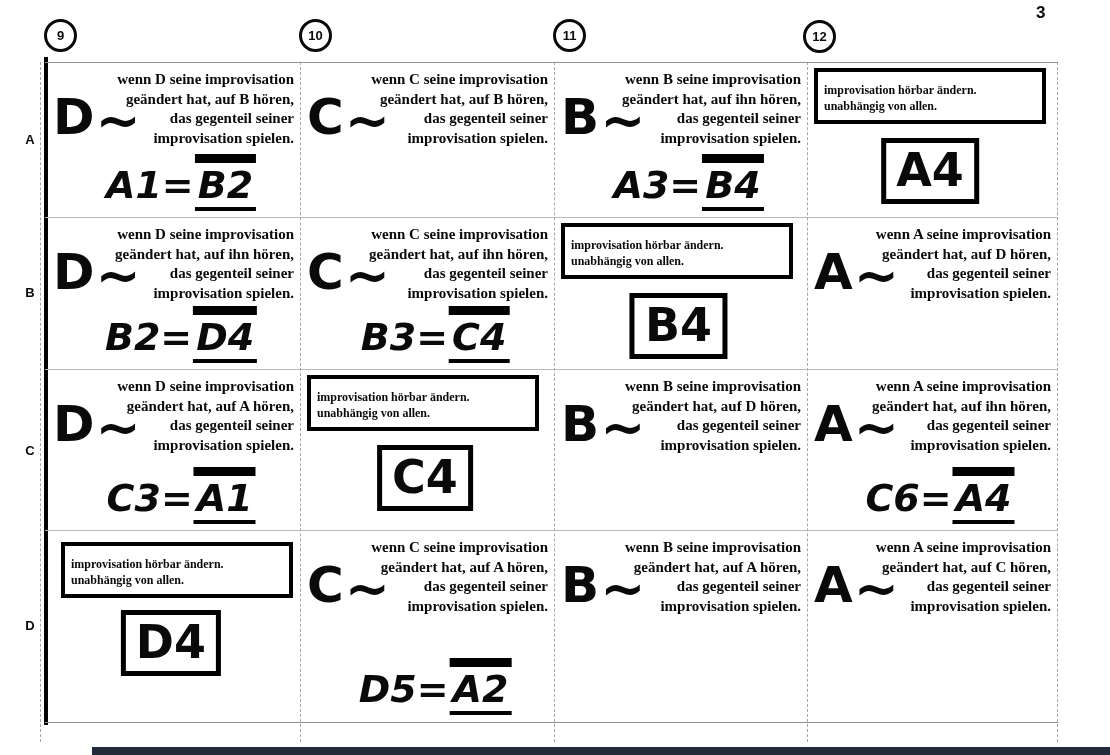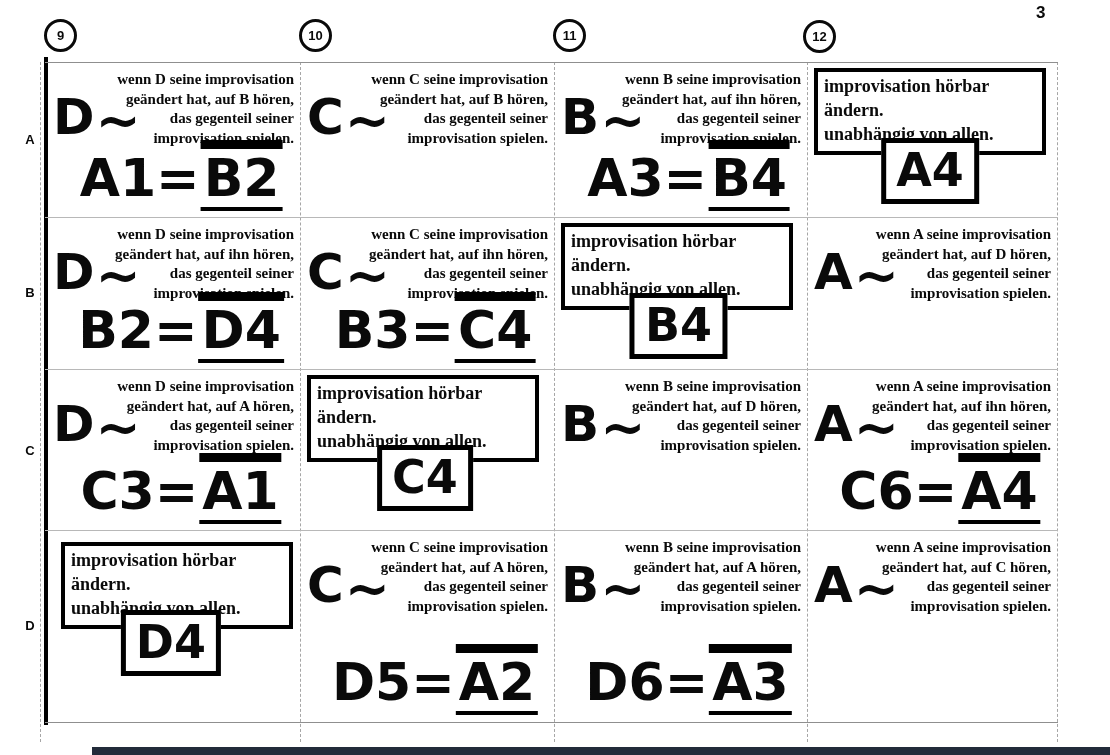--- a/index.html
+++ b/index.html
@@ -21,30 +21,30 @@
 
   
   .cell{position:absolute;}
   .sym{position:absolute;left:6px;top:26px;font-family:"DejaVu Sans",sans-serif;
        font-weight:bold;font-size:50px;line-height:1;white-space:nowrap;}
   .sym-tilde{font-size:1.08em;position:relative;top:0.09em;margin-left:1px;}
   .instr{position:absolute;top:7px;left:14px;right:6px;text-align:right;
          font-family:Liberation Serif, serif;font-weight:bold;font-size:15px;
          line-height:1.3;white-space:pre-line;}
   .formula{position:absolute;bottom:6px;left:53%;transform:translateX(-50%);
-           font-family:"DejaVu Sans",sans-serif;font-weight:bold;font-size:52px;
-           line-height:1;white-space:nowrap;}
+           font-family:"DejaVu Sans",sans-serif;font-weight:bold;font-size:38px;
+           line-height:1;white-space:nowrap;font-style:italic;}
   .cell--deep .formula{bottom:8px;}
   .ou{display:inline-block;margin-left:1px;padding:3px 3px 3px;
       border-top:9px solid #000;border-bottom:4px solid #000;}
 
   
   .freebox{position:absolute;top:5px;left:6px;width:212px;border:4px solid #000;background:#fff;
-           padding:3px 6px 5px;font-family:"Liberation Serif",serif;font-weight:bold;
-           font-size:18px;line-height:1.32;white-space:pre-line;text-align:left;}
+           padding:11px 6px 5px;font-family:"Liberation Serif",serif;font-weight:bold;
+           font-size:12px;line-height:1.32;white-space:pre-line;text-align:left;}
   .idbox{position:absolute;top:75px;left:49%;transform:translateX(-50%);
          border:5px solid #000;background:#fff;padding:4px 10px 6px;
          font-family:"DejaVu Sans",sans-serif;font-weight:bold;font-size:46px;line-height:1;}
 
   .botbar{position:absolute;left:92px;top:747px;width:1018px;height:8px;background:#222b3a;}
 </style>
 </head>
 <body>
 
 <div class="page">
@@ -191,21 +191,20 @@
 improvisation spielen.</div>
     <div class="formula"><span>D5=</span><span class="ou">A2</span></div>
   </div>
 
   <div class="cell cell--deep" style="left:555px;top:531px;width:252px;height:192px;">
     <div class="sym"><span>B</span><span class="sym-tilde">~</span></div>
     <div class="instr">wenn B seine improvisation
 geändert hat, auf A hören,
 das gegenteil seiner
 improvisation spielen.</div>
-    <div class="formula"><span>D6=</span><span class="ou">A3</span></div>
   </div>
 
   <div class="cell cell--deep" style="left:808px;top:531px;width:249px;height:192px;">
     <div class="sym"><span>A</span><span class="sym-tilde">~</span></div>
     <div class="instr">wenn A seine improvisation
 geändert hat, auf C hören,
 das gegenteil seiner
 improvisation spielen.</div>
   </div>
 

